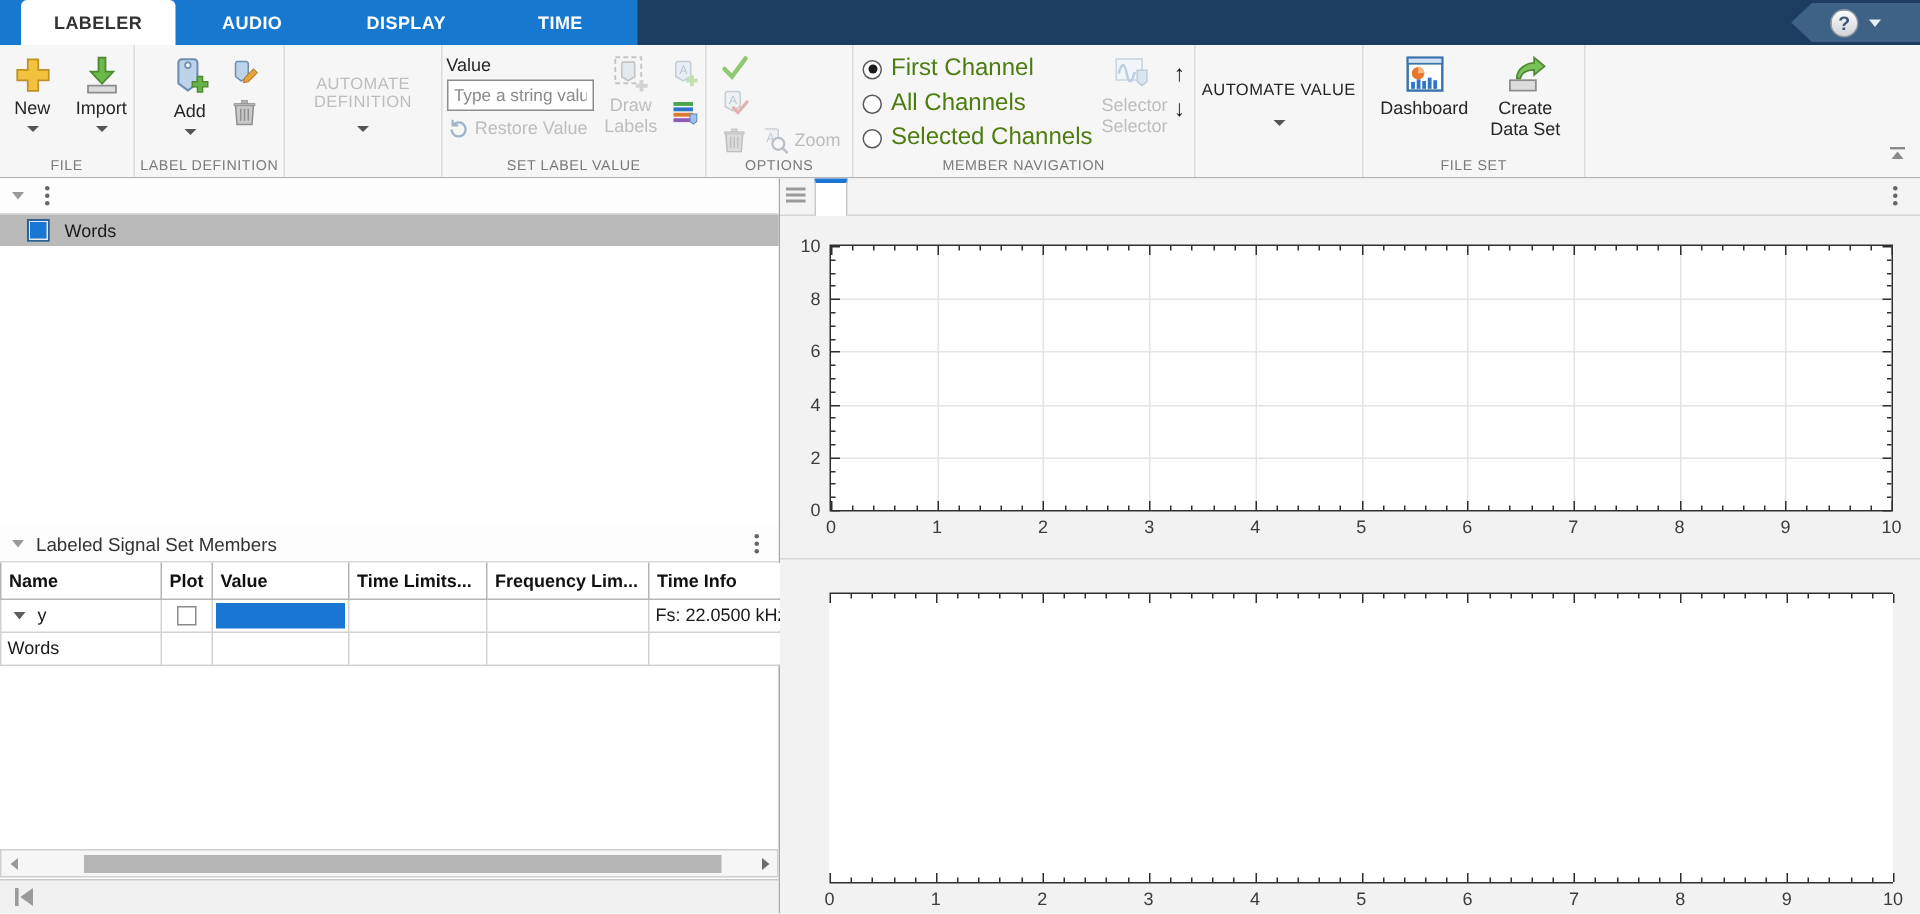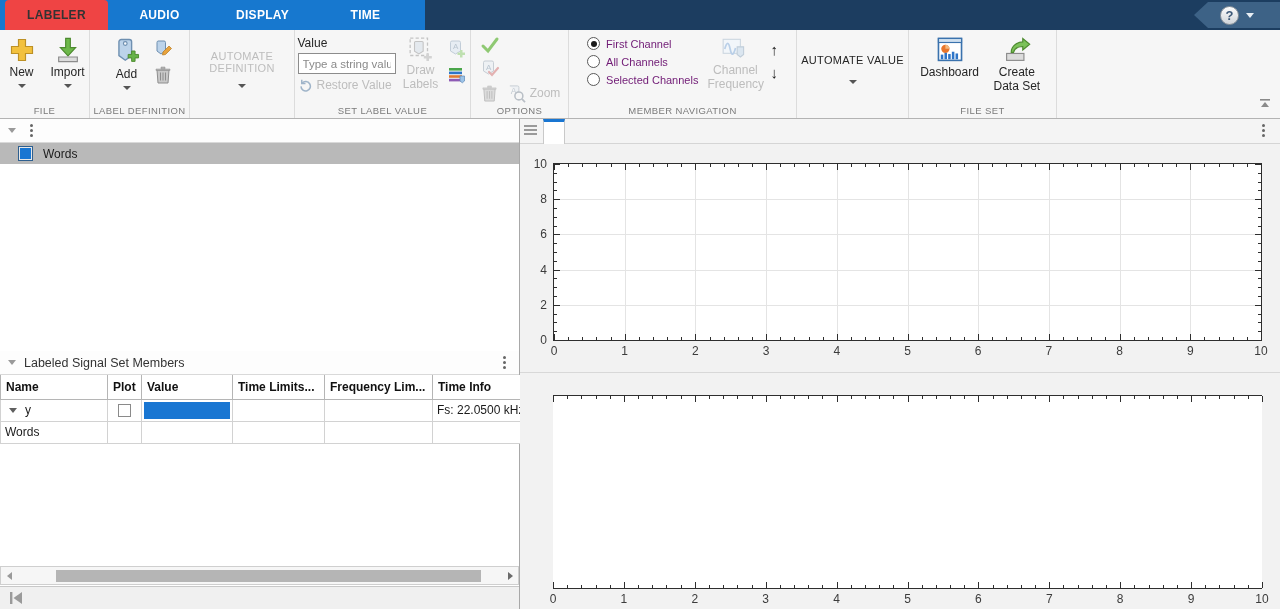--- a/index.html
+++ b/index.html
@@ -5,21 +5,21 @@
   * { box-sizing: border-box; margin: 0; padding: 0; }
   html,body { width:1280px; height:609px; overflow:hidden;
     font-family:"Liberation Sans", sans-serif; background:#fff; }
   .app { position:relative; width:1280px; height:609px; }
 
   
   .tabbar { position:absolute; left:0; top:0; width:1280px; height:30px; background:#1c3d60; }
   .tabbar-blue { position:absolute; left:0; top:0; width:425px; height:30px; background:#1778cf; display:flex; }
   .app-tab { width:103px; height:30px; display:flex; align-items:center; justify-content:center;
     color:#fff; font-size:12px; font-weight:bold; letter-spacing:.3px; cursor:pointer; }
-  .app-tab.active { background:#ef4444; color:#333; border-radius:4px 4px 0 0; margin-left:5px; }
+  .app-tab.active { background:#ffffff; color:#333; border-radius:4px 4px 0 0; margin-left:14px; }
   .help-banner { position:absolute; right:0; top:2px; height:26px; width:86px; background:#3d6286;
     clip-path:polygon(14px 0, 100% 0, 100% 100%, 14px 100%, 0 50%);
     display:flex; align-items:center; justify-content:center; gap:7px; }
   .help-circle { width:19px; height:19px; border-radius:50%; background:linear-gradient(#fdfdfd,#cfd4d9);
     border:1px solid #8d959d; color:#3c5878; font-size:13px; font-weight:bold;
     display:flex; align-items:center; justify-content:center; cursor:pointer; }
   .help-caret { width:0; height:0; border-left:4px solid transparent; border-right:4px solid transparent;
     border-top:5px solid #e8eef4; }
 
   
@@ -44,21 +44,21 @@
   .value-input { width:98px; height:21px; border:1px solid #8c8c8c; font-size:11.5px; padding:0 4px;
     font-family:"Liberation Sans",sans-serif; color:#333; background:#fff; }
   .value-input::placeholder { color:#8a8a8a; }
   .restore-row { display:flex; align-items:center; gap:4px; font-size:12px; color:#bdbdbd; cursor:default; }
 
   .radio-col { display:flex; flex-direction:column; gap:5px; padding-top:3px; }
   .radio-row { display:flex; align-items:center; gap:6px; cursor:pointer; }
   .radio-dot { width:13px; height:13px; border-radius:50%; border:1px solid #5a5a5a; background:#fff;
     display:flex; align-items:center; justify-content:center; }
   .radio-dot.on::after { content:""; width:6px; height:6px; border-radius:50%; background:#1a1a1a; }
-  .radio-row span { font-size:11px; color:#701a75; white-space:nowrap; }
+  .radio-row span { font-size:16px; color:#4d7c0f; white-space:nowrap; }
   .updown-col { display:flex; flex-direction:column; gap:8px; padding-top:8px; align-items:center; }
   .arrow-glyph { font-size:15px; color:#1a1a1a; line-height:1; cursor:pointer; }
 
   .automate-btn { display:flex; flex-direction:column; align-items:center; justify-content:center;
     height:70px; padding:0 10px; cursor:pointer; }
   .automate-btn .lbl { font-size:11px; color:#262626; letter-spacing:.3px; white-space:nowrap; }
 
   .collapse-btn { position:absolute; right:8px; bottom:4px; cursor:pointer; }
 
   
@@ -290,21 +290,21 @@
           <div class="radio-dot"></div>
           <span>Selected Channels</span>
         </div>
       </div>
       <div class="bigbtn" style="margin-left:2px">
         <svg width="28" height="26" viewBox="0 0 26 24">
           <rect x="2" y="3" width="16" height="13" fill="#f2f6fa" stroke="#ccd6e0"></rect>
           <path d="M3.5 12c2-7 3.5-7 5 0s3 6 5-1" fill="none" stroke="#b9cfe8" stroke-width="1.6"></path>
           <path d="M15 10h6v7l-3 2.4-3-2.4z" fill="#dbe6f0" stroke="#c0cdd9"></path>
         </svg>
-        <span class="lbl wrap dim-text">Channel Frequency</span>
+        <span class="lbl wrap dim-text">Selector Selector</span>
       </div>
       <div class="updown-col">
         <span class="arrow-glyph">↑</span>
         <span class="arrow-glyph">↓</span>
       </div>
       <div class="rsec-label">MEMBER NAVIGATION</div>
     </div>
 
     <div class="rsec" style="width:112px">
       <div class="automate-btn">

